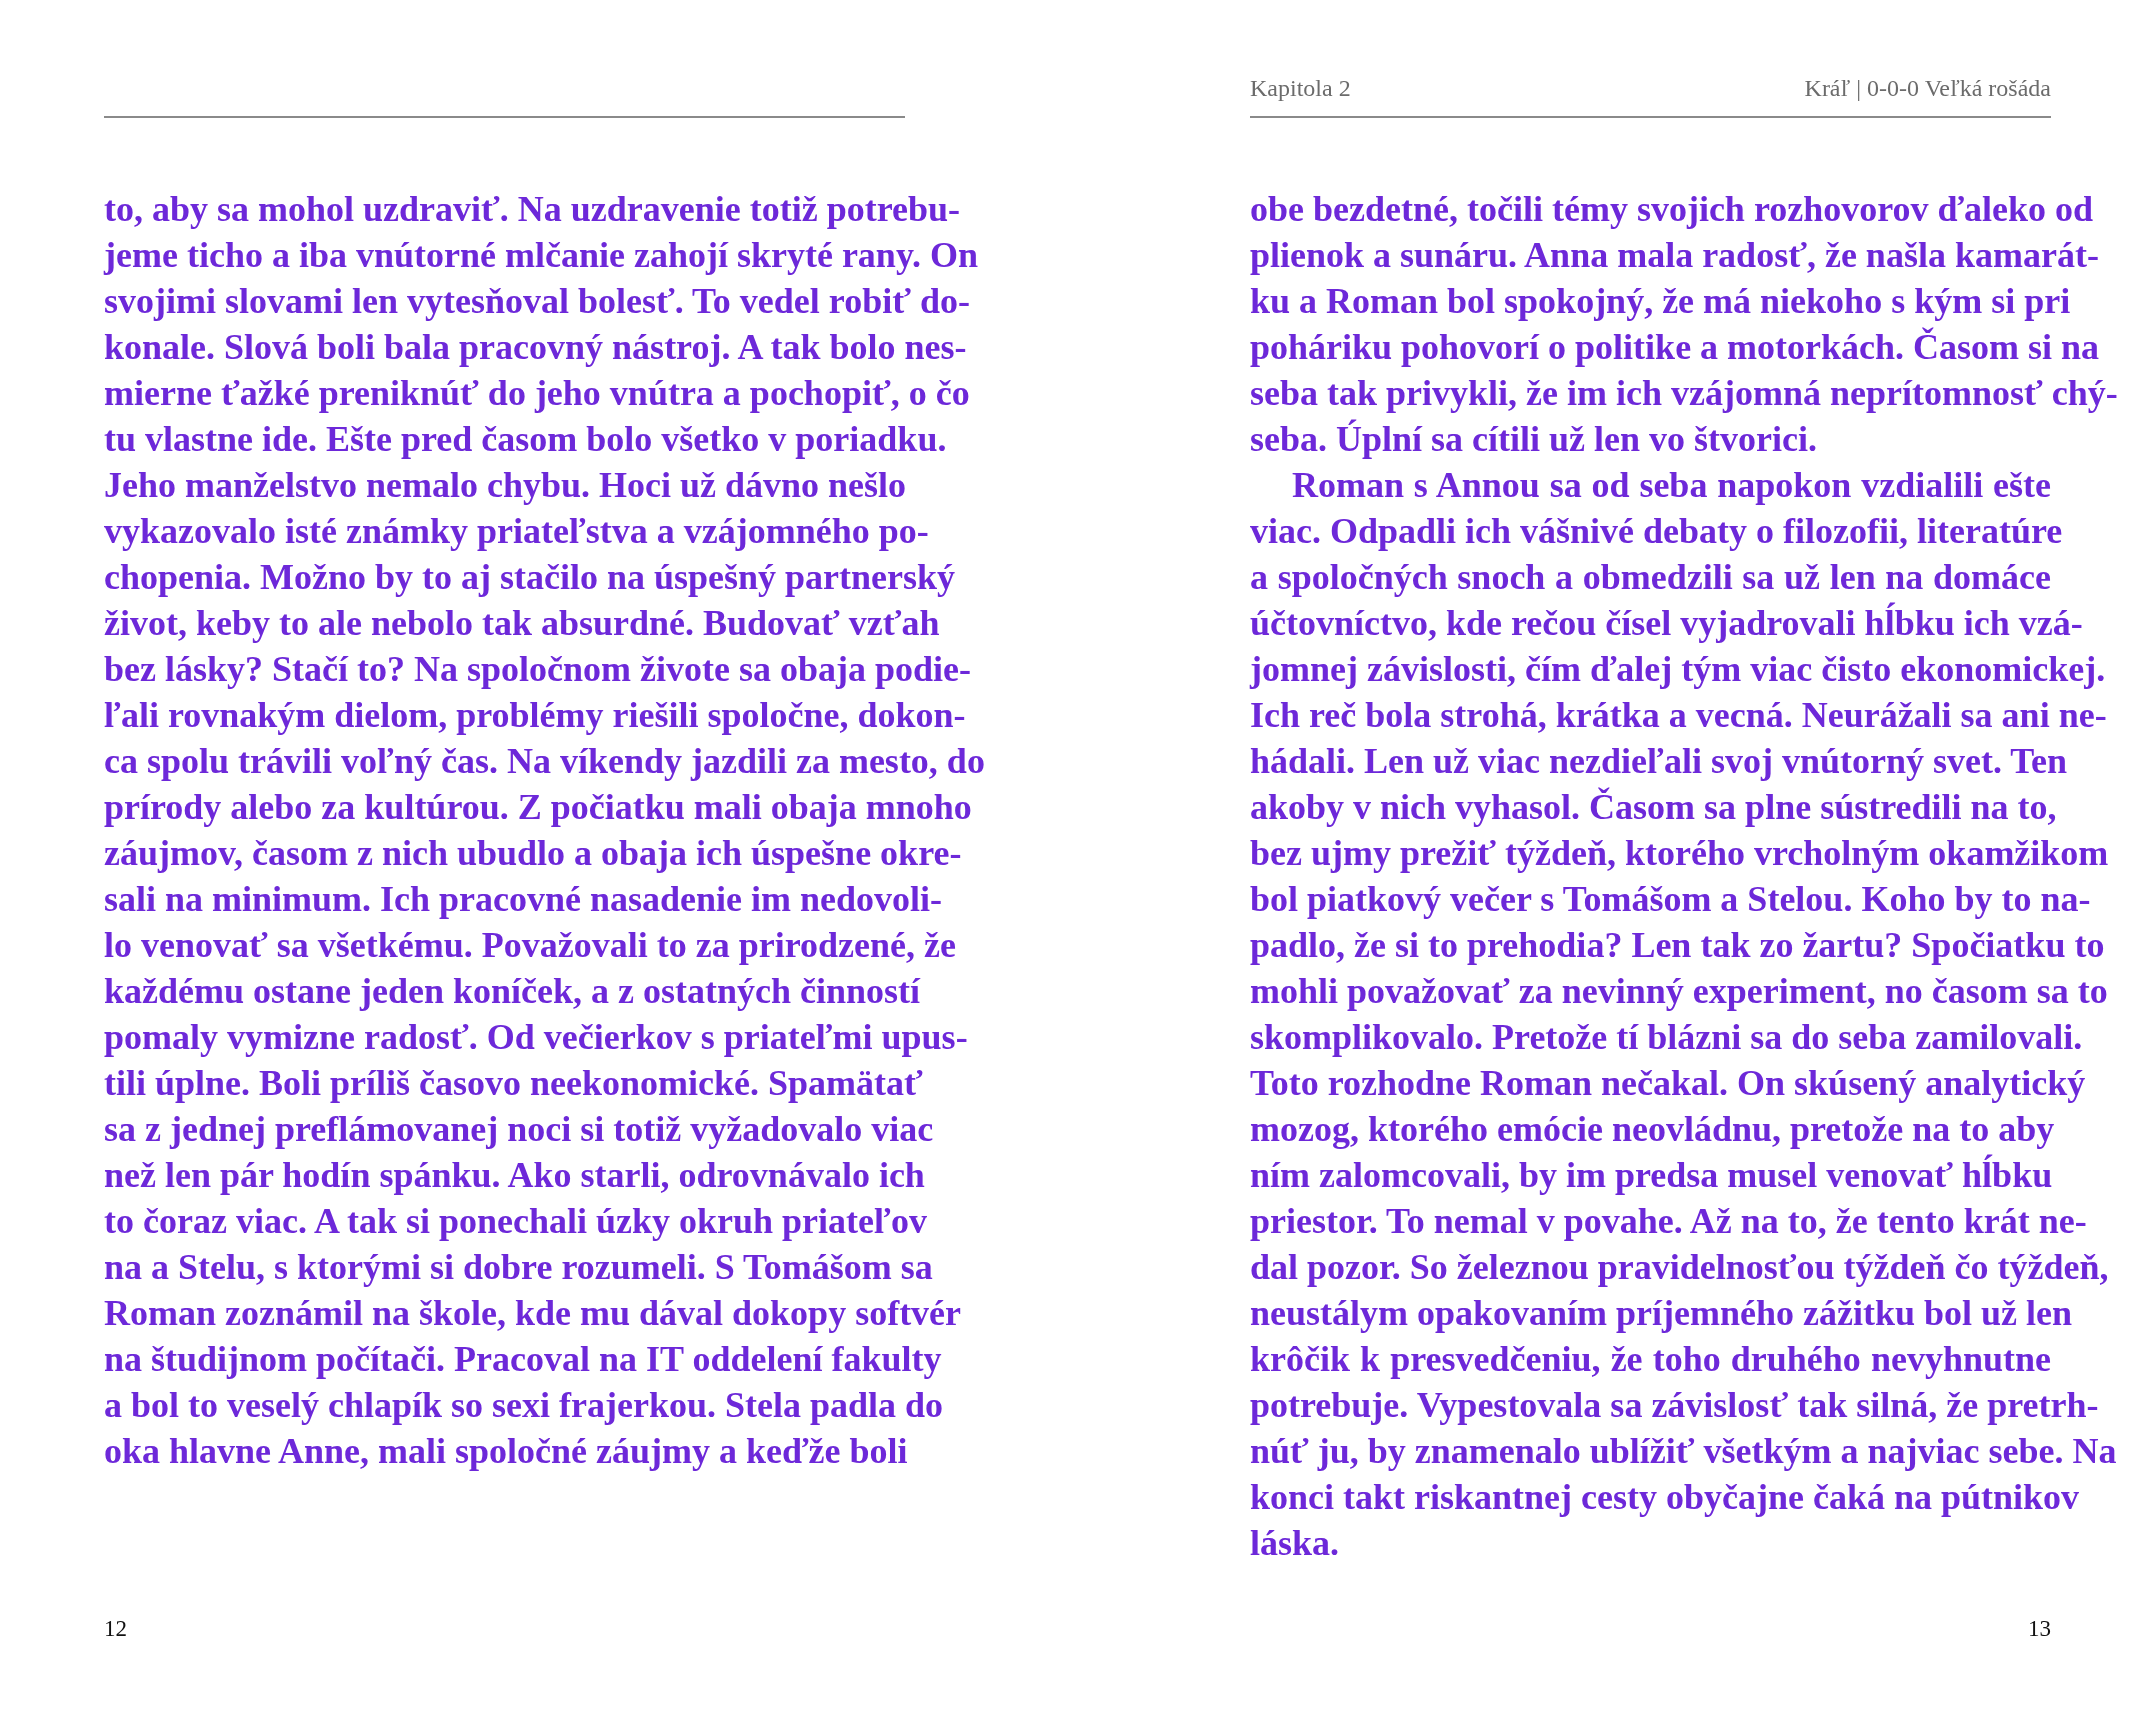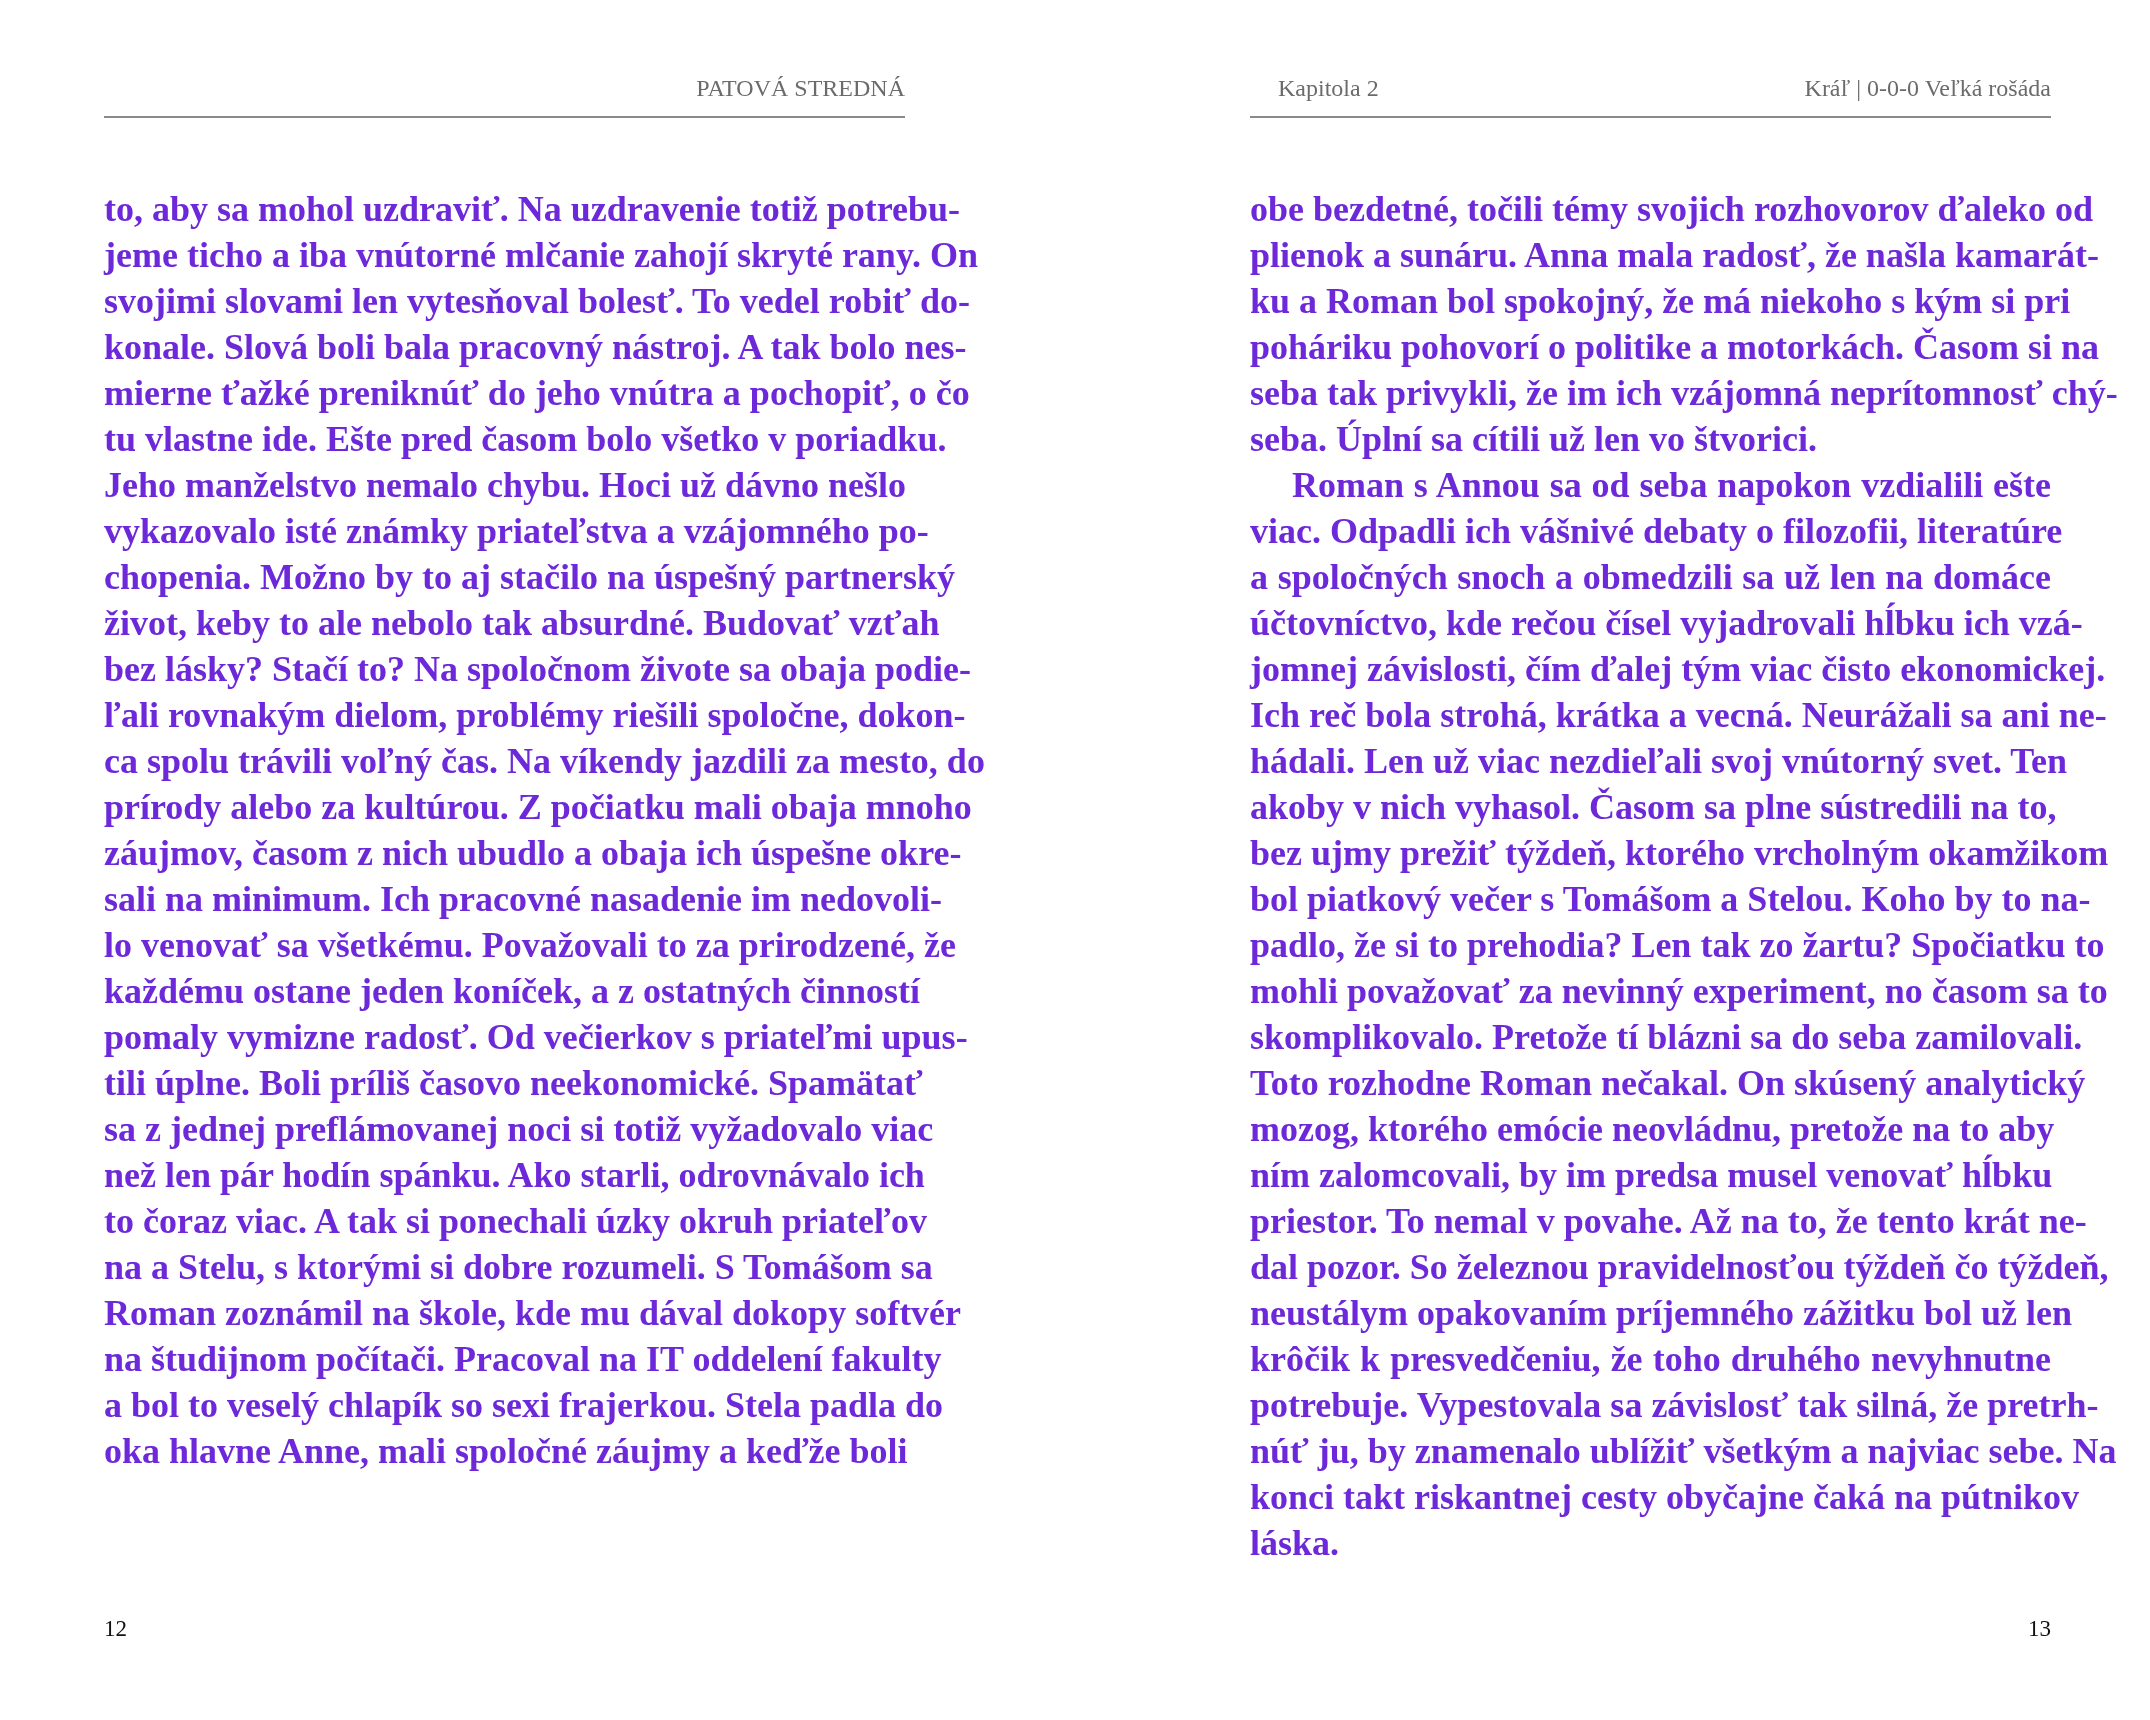--- a/index.html
+++ b/index.html
@@ -27,21 +27,21 @@
     position: absolute;
     top: 70px;
     left: 0;
     width: 100%;
     height: 36px;
     font-family: "Liberation Serif", "DejaVu Serif", serif;
     font-size: 24px;
     color: #6b6b6b;
     line-height: 36px;
   }
-  .running-head .rh-left { position: absolute; left: 0; top: 0; white-space: nowrap; margin-left: 28px; }
+  .running-head .rh-left { position: absolute; left: 0; top: 0; white-space: nowrap; }
   .running-head .rh-right { position: absolute; right: 0; top: 0; white-space: nowrap; }
 
   .head-rule {
     position: absolute;
     top: 116px;
     left: 0;
     width: 100%;
     height: 0;
     border-top: 2.2px solid #8a8a8a;
   }
@@ -80,23 +80,20 @@
     line-height: 36px;
     color: #111111;
   }
   .page-left .folio { left: 0; }
   .page-right .folio { right: 0; }
 </style>
 </head>
 <body>
 
 <div class="page page-left">
-  <div class="running-head">
-    <span class="rh-right">PATOVÁ STREDNÁ</span>
-  </div>
   <div class="head-rule"></div>
   <div class="body-text" id="left-body">
       <span class="line">to, aby sa mohol uzdraviť. Na uzdravenie totiž potrebu-</span>
       <span class="line">jeme ticho a iba vnútorné mlčanie zahojí skryté rany. On</span>
       <span class="line">svojimi slovami len vytesňoval bolesť. To vedel robiť do-</span>
       <span class="line">konale. Slová boli bala pracovný nástroj. A tak bolo nes-</span>
       <span class="line">mierne ťažké preniknúť do jeho vnútra a  pochopiť, o čo</span>
       <span class="line">tu vlastne ide. Ešte pred časom bolo všetko v poriadku.</span>
       <span class="line">Jeho manželstvo nemalo chybu. Hoci už dávno nešlo</span>
       <span class="line">vykazovalo isté známky priateľstva a vzájomného po-</span>

